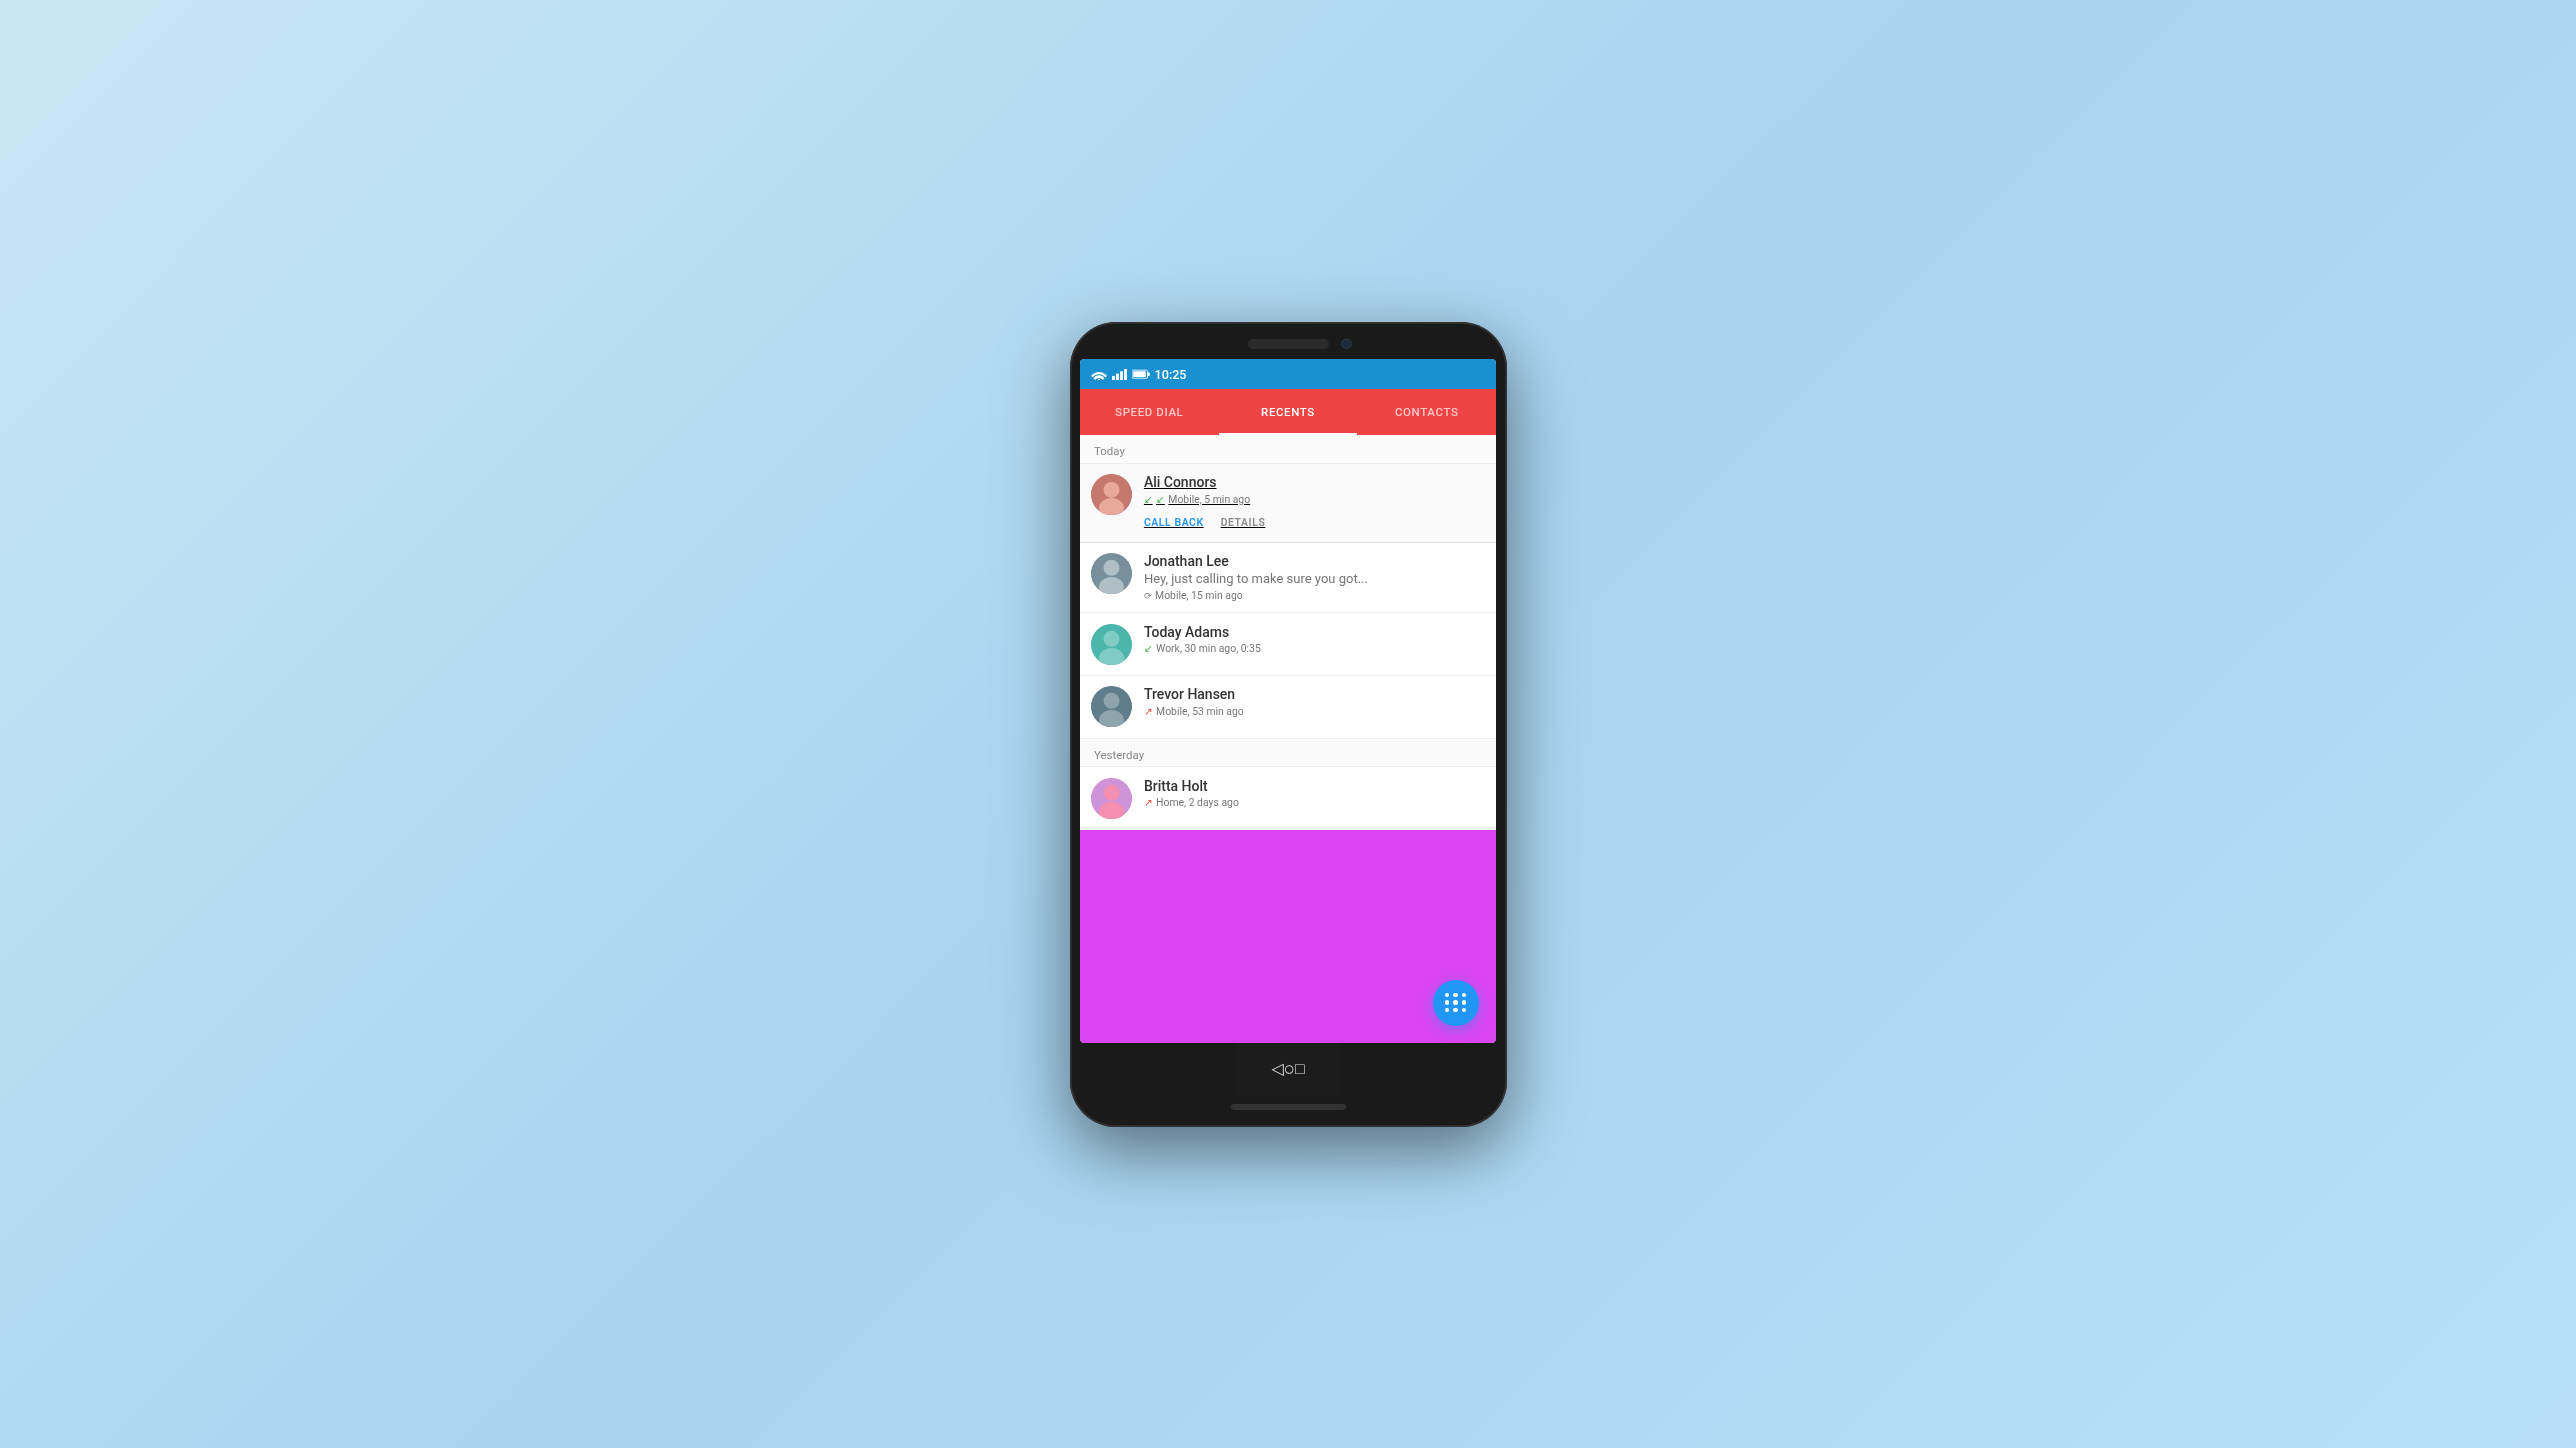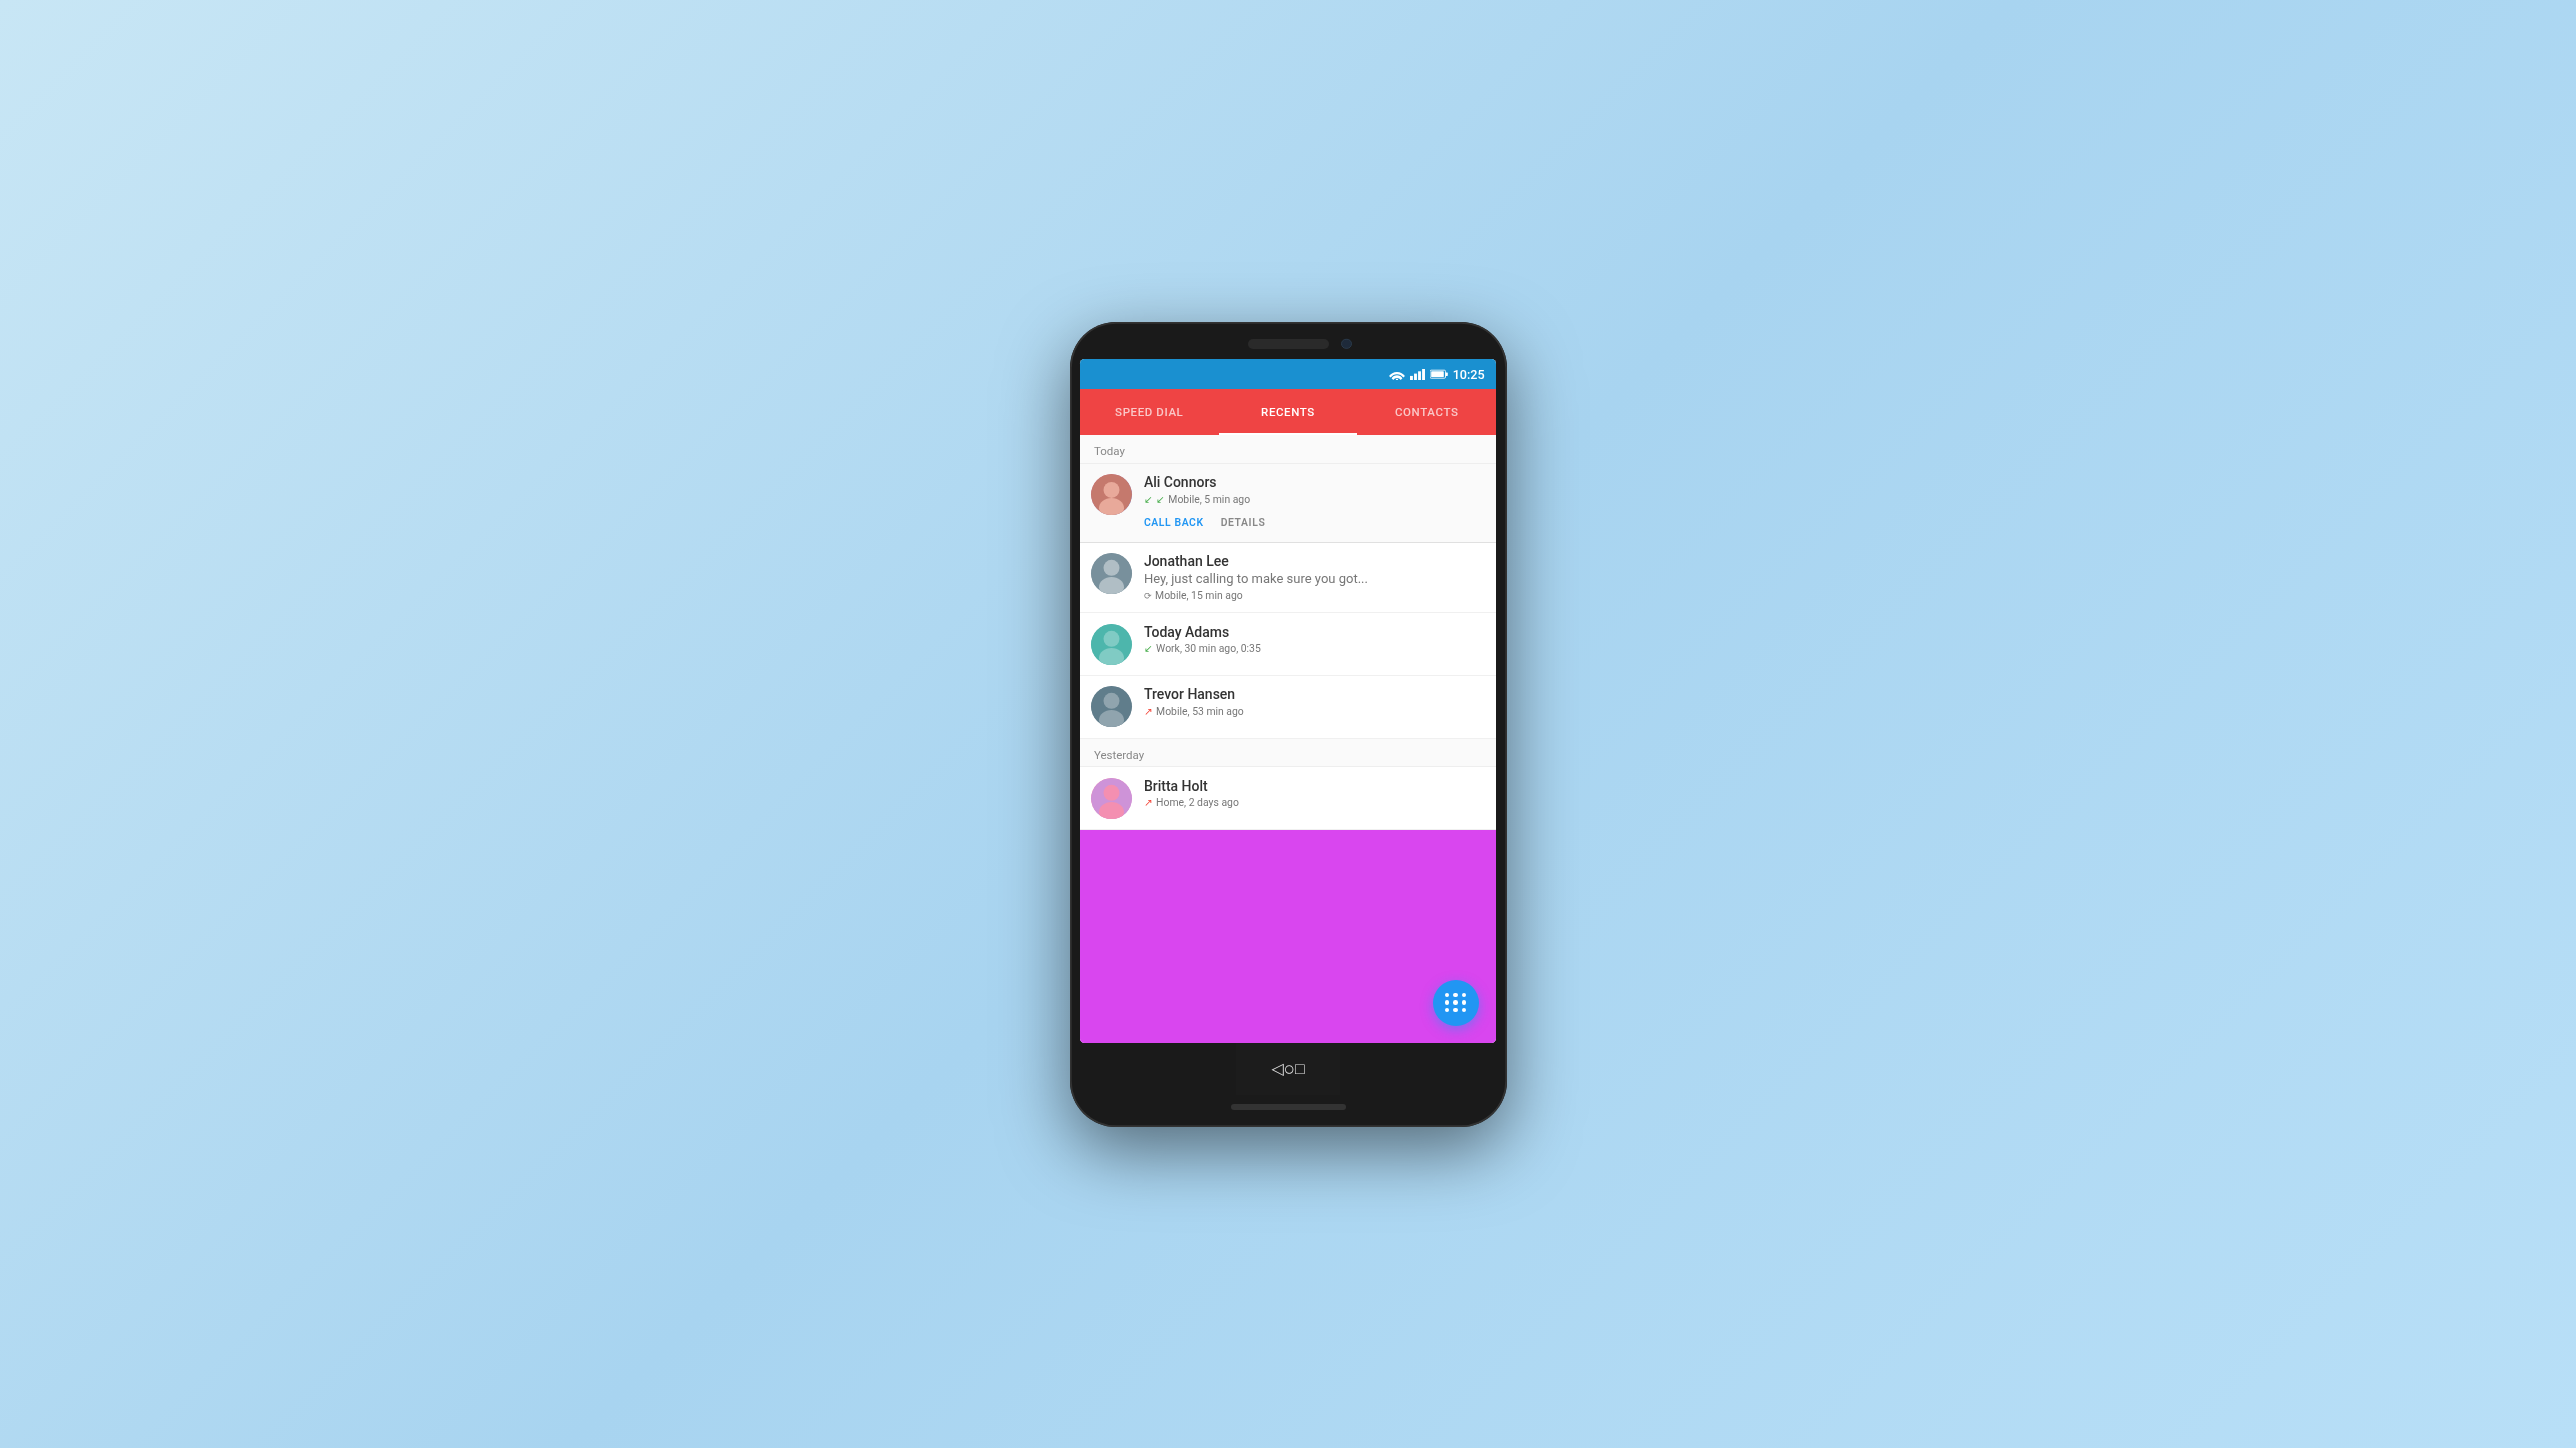--- a/index.html
+++ b/index.html
@@ -56,21 +56,21 @@
       display: flex;
       flex-direction: column;
     }
 
     
     .status-bar {
       background: #1a90d0;
       height: 30px;
       display: flex;
       align-items: center;
-      justify-content: flex-end;
+      justify-content: flex-start;
       padding: 0 11.5px;
       gap: 5.8px;
     }
 
     .status-icons {
       display: flex;
       align-items: center;
       gap: 4.6px;
     }
 
@@ -138,20 +138,21 @@
       padding: 10.4px 11.5px;
       border-bottom: 0.6px solid #f0f0f0;
       background: white;
       cursor: pointer;
       position: relative;
     }
 
     .contact-item.expanded {
       background: #fafafa;
       border-bottom: 1.2px solid #e0e0e0;
+      text-decoration: underline;
     }
 
     .avatar {
       width: 41px;
       height: 41px;
       border-radius: 50%;
       margin-right: 11.5px;
       flex-shrink: 0;
       overflow: hidden;
       background: #ccc;

